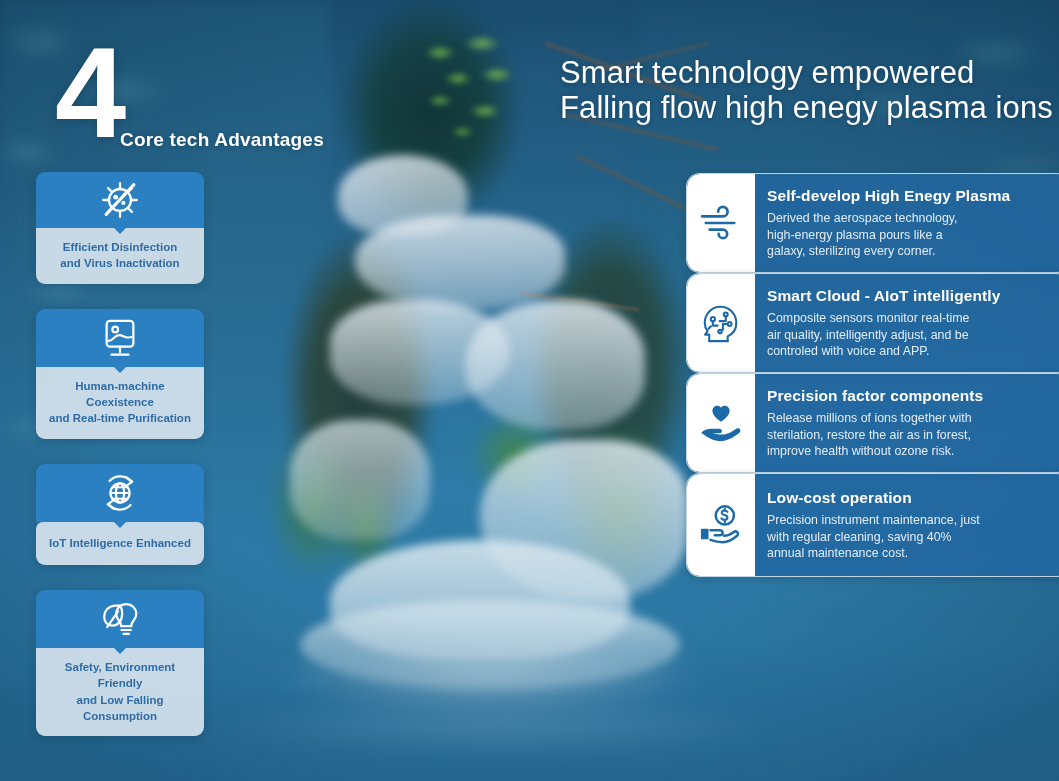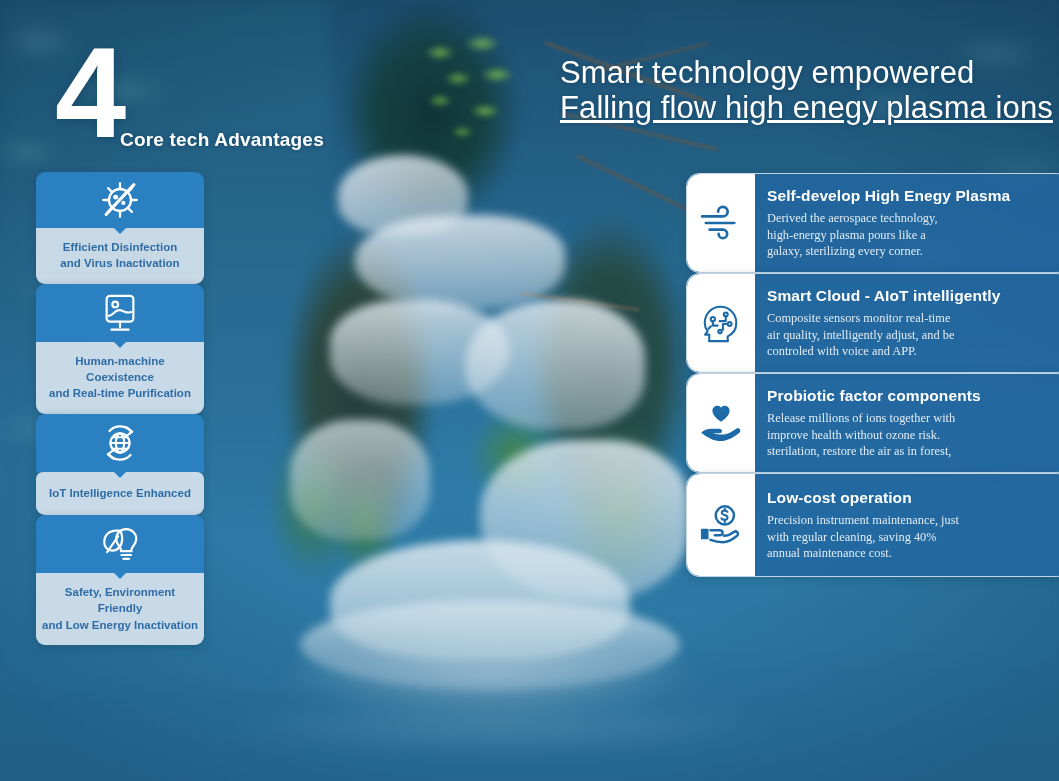--- a/index.html
+++ b/index.html
@@ -139,38 +139,38 @@
     background:radial-gradient(ellipse 70% 65% at 50% 45%, rgba(0,0,0,0) 55%, rgba(10,45,70,.30) 100%);
   }
 
   
   .headline{
     position:absolute; left:560px; top:56px; width:490px;
     color:#ffffff; font-size:31px; line-height:1.12; font-weight:400;
     letter-spacing:.1px; text-shadow:0 1px 4px rgba(10,45,70,.45);
     white-space:nowrap;
   }
-  .headline .l2{ display:block;text-decoration:underline; }
+  .headline .l2{ display:block; }
 
   .bignum{
     position:absolute; left:55px; top:38px;
     font-size:128px; font-weight:700; color:#fff; line-height:.86;
     letter-spacing:-4px; text-shadow:0 2px 8px rgba(10,45,70,.35);
   }
   .bignum-sub{
     position:absolute; left:120px; top:129px;
     font-size:19px; font-weight:700; color:#ffffff;
     letter-spacing:.2px; text-shadow:0 1px 4px rgba(10,45,70,.45);
   }
 
   
   .left-col{ position:absolute; left:36px; top:172px; width:168px; }
   .lcard{
     width:168px; border-radius:9px; overflow:hidden;
-    position:relative;
+    margin-bottom:25px; position:relative;
     box-shadow:0 2px 8px rgba(10,45,70,.25);
   }
   .lcard-top{
     background:#2a80c0;
     height:58px; display:flex; align-items:center; justify-content:center;
     position:relative;
   }
   .lcard-notch{
     position:absolute; left:50%; bottom:-6px; transform:translateX(-50%);
     width:0; height:0; border-left:7px solid transparent; border-right:7px solid transparent;
@@ -208,21 +208,21 @@
   }
   .rcard-icon svg{ display:block; }
   .rcard-text{ flex:1; padding:9px 13px 8px 12px; display:flex; flex-direction:column; justify-content:center; }
   .rcard-title{
     color:#ffffff; font-size:15.5px; font-weight:700; line-height:1.2;
     margin-bottom:4px; letter-spacing:.1px; white-space:nowrap;
   }
   .rcard-desc{
     color:#e2ecf5; font-size:12.4px; line-height:1.33; font-weight:400;
   }
-  .rcard-desc .ln{ display:block; white-space:nowrap;font-family:Liberation Serif, serif; }
+  .rcard-desc .ln{ display:block; white-space:nowrap; }
   .rcard.r4{ height:104px; }
 </style>
 </head>
 <body>
 
 <div id="scene">
   <div class="bg-base"></div>
   <div class="bg-foliage-left"></div>
   <div class="bg-foliage-right"></div>
   <div class="bg-trunk"></div>
@@ -340,21 +340,21 @@
           <line x1="11.5" y1="31.5" x2="23" y2="15"></line>
           <path d="M31.5 7.5c6 0 10.5 4.6 10.5 10.2 0 3.7-1.9 6.1-3.4 7.9-1 1.2-1.6 2.1-1.6 3.4v1.5h-11v-1.5c0-1.3-.6-2.2-1.6-3.4-1.5-1.8-3.4-4.2-3.4-7.9 0-5.6 4.5-10.2 10.5-10.2z"></path>
           <line x1="26.5" y1="34.5" x2="36.5" y2="34.5"></line>
           <line x1="28.5" y1="38.5" x2="34.5" y2="38.5"></line>
         </svg>
       </span>
       <span class="lcard-notch"></span>
     </div>
     <div class="lcard-body">
       <span class="ln">Safety, Environment Friendly</span>
-      <span class="ln">and Low Energy Inactivation</span>
+      <span class="ln">and Low Falling Consumption</span>
     </div>
   </div>
 
 </div>
 
 <div class="right-col">
 
   <div class="rcard r1">
     <div class="rcard-icon">
       <span>
@@ -405,25 +405,25 @@
   <div class="rcard r3">
     <div class="rcard-icon">
       <span>
         <svg width="48" height="40" viewBox="0 0 50 42" fill="none">
           <path d="M25 19.5s-9-5.4-9-11.2c0-3.2 2.5-5.3 5.2-5.3 2 0 3.2 1 3.8 2.1.6-1.1 1.8-2.1 3.8-2.1 2.7 0 5.2 2.1 5.2 5.3 0 5.8-9 11.2-9 11.2z" fill="#1d6aa8"></path>
           <path d="M4 31.5c3-3.5 6.5-4.5 10.5-4.5h8.5c1.8 0 3 1 3 2.4 0 1.5-1.3 2.4-3 2.4h-6.5c2.5.7 6.5 1.4 9.5 1.4 6 0 11-3.6 15-6.2 1.6-1 3.3-.5 4 .8.8 1.4.2 2.9-1.3 4-5.5 4-11.5 8.2-19 8.2-7 0-13-3-20.2-8.5z" fill="#1d6aa8"></path>
         </svg>
       </span>
     </div>
     <div class="rcard-text">
-      <div class="rcard-title">Probiotic factor components</div>
+      <div class="rcard-title">Precision factor components</div>
       <div class="rcard-desc">
         <span class="ln">Release millions of ions together with</span>
+        <span class="ln">sterilation, restore the air as in forest,</span>
         <span class="ln">improve health without ozone risk.</span>
-        <span class="ln">sterilation, restore the air as in forest,</span>
       </div>
     </div>
   </div>
 
   <div class="rcard r4">
     <div class="rcard-icon">
       <span>
         <svg width="48" height="44" viewBox="0 0 50 46" fill="none" stroke="#1d6aa8" stroke-width="2.6" stroke-linecap="round" stroke-linejoin="round">
           <circle cx="29" cy="13" r="9.5"></circle>
           <path d="M31.8 9.3c-.7-.9-1.8-1.4-3-1.4-1.7 0-3 1-3 2.4 0 3 6 1.6 6 4.8 0 1.5-1.4 2.5-3.2 2.5-1.3 0-2.5-.5-3.2-1.5" stroke-width="2.1"></path>

